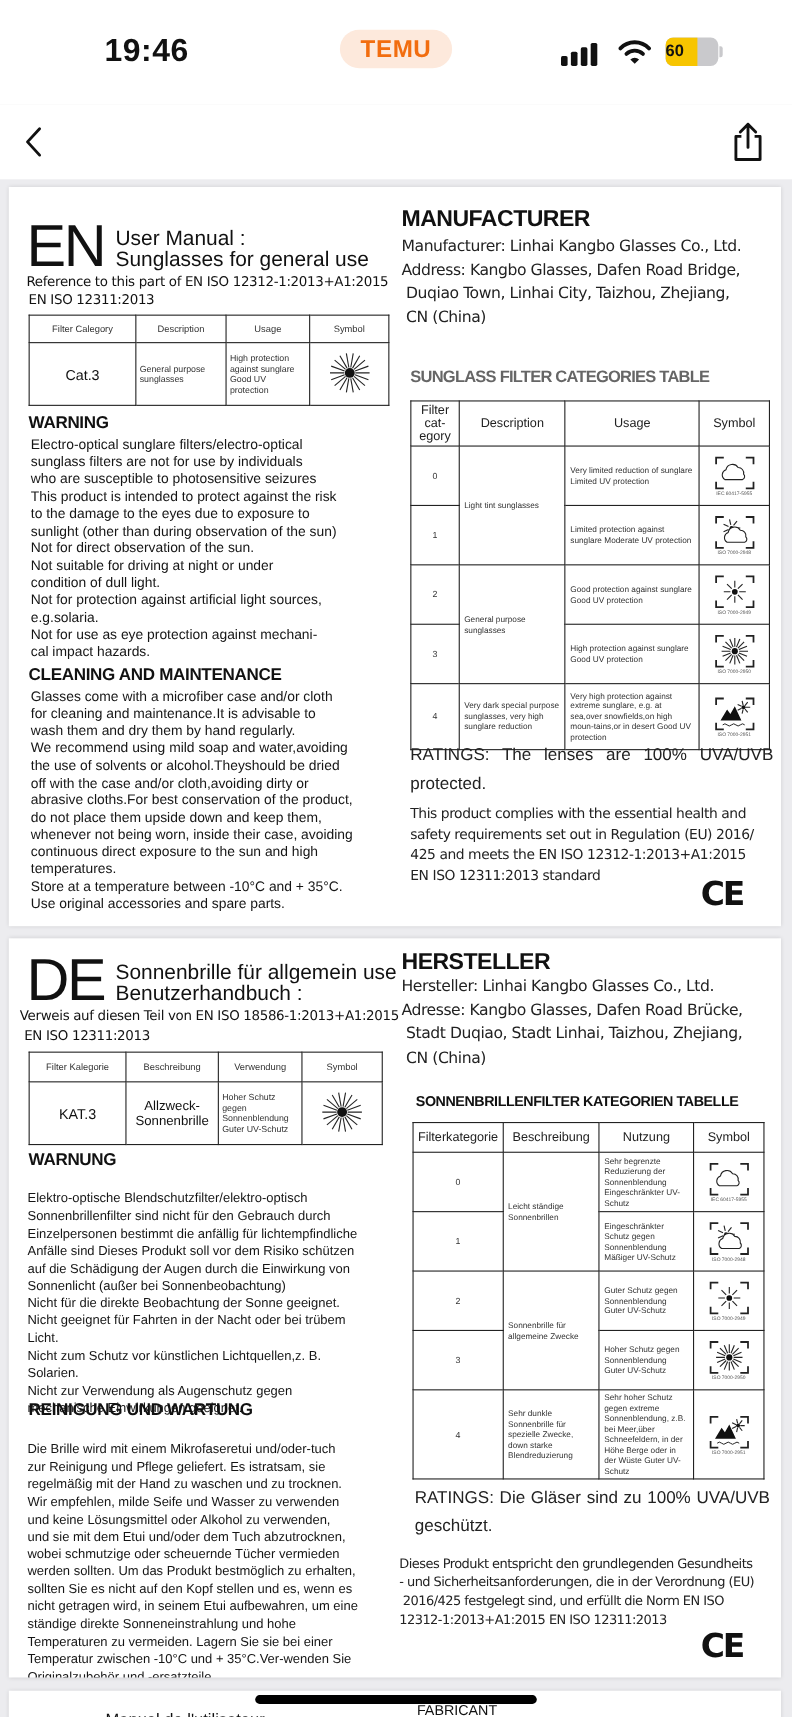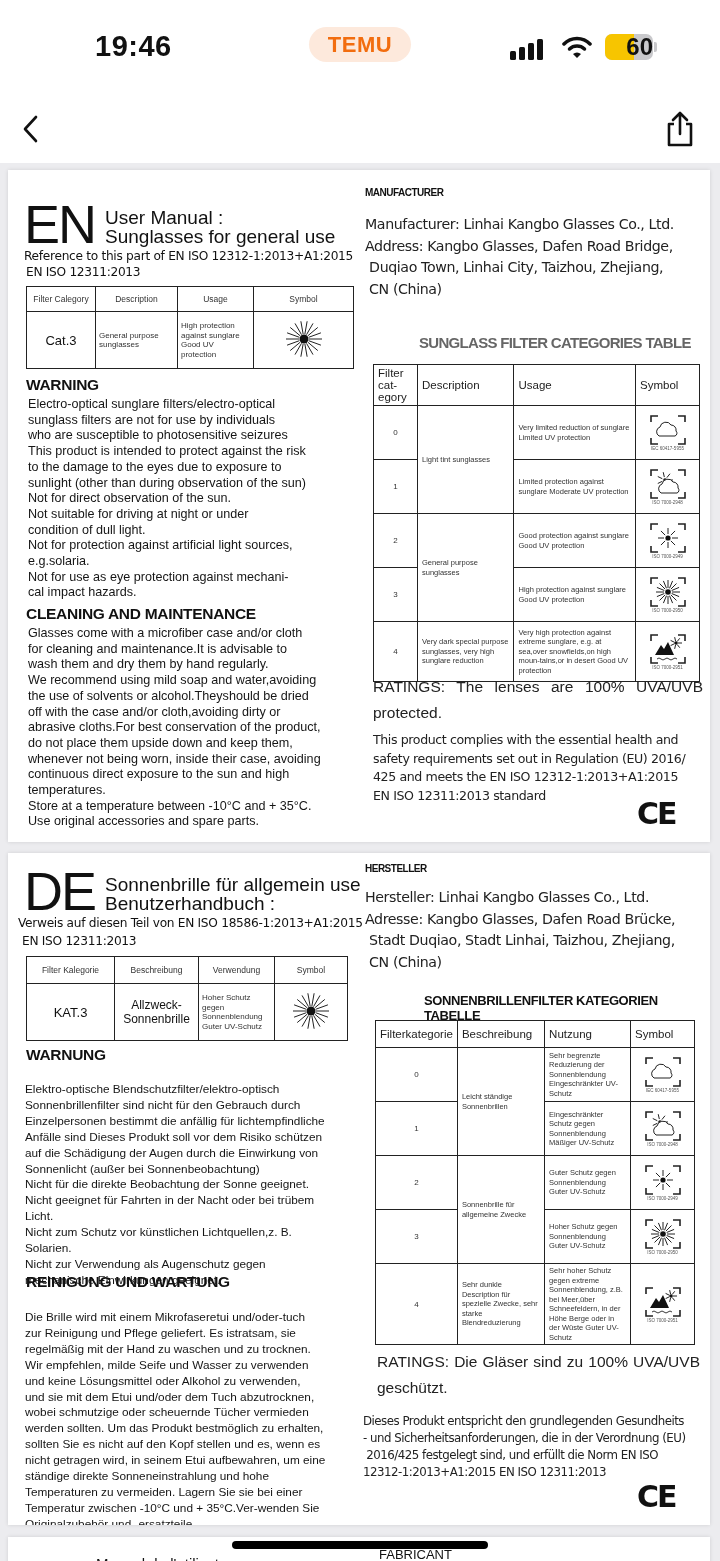--- a/index.html
+++ b/index.html
@@ -8,21 +8,21 @@
 
   
   .status-bar { position: absolute; left: 0; top: 0; width: 720px; height: 95px; background: #fff; }
   .time { position: absolute; left: 95px; top: 30px; font-size: 29px; font-weight: bold; letter-spacing: 0.5px; }
   .temu-pill { position: absolute; left: 309px; top: 27px; width: 102px; height: 35px; border-radius: 18px; background: #fde9dc; color: #f26d0f; font-weight: bold; font-size: 22px; text-align: center; line-height: 35px; letter-spacing: 0.5px; }
   .signal { position: absolute; left: 510px; top: 38px; width: 38px; height: 22px; }
   .signal span { position: absolute; bottom: 0; width: 6px; background: #111; border-radius: 1.5px; }
   .wifi { position: absolute; left: 562px; top: 35px; width: 30px; height: 24px; }
   .battery { position: absolute; left: 605px; top: 34px; width: 48px; height: 26px; border-radius: 7px; background: #c9c9cc; overflow: hidden; }
   .battery-fill { position: absolute; left: 0; top: 0; height: 100%; background: #f7c500; }
-  .battery-text { position: absolute; left: 0; top: 0; width: 100%; text-align: right; line-height: 26px; font-weight: bold; font-size: 24px; color: #111; }
+  .battery-text { position: absolute; left: 0; top: 0; width: 100%; text-align: left; line-height: 26px; font-weight: bold; font-size: 15px; color: #111; }
   .battery-cap { position: absolute; left: 654px; top: 42px; width: 3px; height: 10px; border-radius: 0 2px 2px 0; background: #c9c9cc; }
 
   
   .nav-bar { position: absolute; left: 0; top: 95px; width: 720px; height: 68px; background: #fff; }
   .back-btn { position: absolute; left: 14px; top: 16px; width: 34px; height: 36px; }
   .share-btn { position: absolute; left: 662px; top: 14px; width: 36px; height: 40px; }
 
   
   .panel { position: absolute; left: 8px; width: 702px; background: #fff; box-shadow: 0 0 4px rgba(0,0,0,0.12); overflow: hidden; }
   .p1 { top: 170px; height: 672px; }
@@ -41,28 +41,28 @@
 
   table.small { position: absolute; left: 18px; border-collapse: collapse; font-size: 8.5px; color: #333; }
   table.small td { border: 1.5px solid #222; text-align: center; vertical-align: middle; padding: 2px 3px; }
   table.small td.tl { text-align: left; font-size: 8px; line-height: 9.5px; }
   table.small .cat { font-size: 13px; color: #111; }
 
   .sec-title { position: absolute; left: 18px; font-size: 15.5px; font-weight: bold; letter-spacing: -0.3px; }
   .body-text { position: absolute; left: 20px; font-size: 12.6px; line-height: 15.7px; color: #151515; white-space: pre; }
   .body-text.de { font-size: 11.8px; line-height: 15.9px; margin-top: 16px; }
 
-  .mf-title { position: absolute; left: 0; font-size: 10px; font-weight: bold; letter-spacing: -0.5px; }
+  .mf-title { position: absolute; left: 0; font-size: 21px; font-weight: bold; letter-spacing: -0.5px; }
   .mf-text { position: absolute; left: 0; font-family: "DejaVu Sans", sans-serif; font-size: 14.2px; line-height: 21.5px; letter-spacing: -0.4px; color: #222; white-space: pre; }
-  .tbl-title { position: absolute; left: 8px; font-size: 15px; font-weight: bold; color: #666; letter-spacing: -0.7px; margin-left: 46px; }
+  .tbl-title { position: absolute; left: 8px; font-size: 15px; font-weight: bold; color: #666; letter-spacing: -0.7px; }
   .tbl-title.de { color: #111; font-size: 13px; letter-spacing: -0.4px; }
 
   table.cats { position: absolute; border-collapse: collapse; color: #333; }
   table.cats td { border: 1.6px solid #222; vertical-align: middle; padding: 2px 4px; }
-  table.cats .hd { font-size: 11.5px; color: #222; height: 27px; }
+  table.cats .hd { text-align: center; font-size: 11.5px; color: #222; height: 27px; }
   table.cats .num { text-align: center; font-size: 8px; width: 44px; }
   table.cats .desc { font-size: 7.5px; line-height: 9.5px; }
   table.cats .use { font-size: 7.5px; line-height: 9.5px; }
   table.cats .sym { width: 64px; text-align: center; padding: 2px; }
   .sym-box { width: 38px; height: 32px; margin: 0 auto; position: relative; }
   .sym-code { font-size: 4.5px; color: #555; white-space: nowrap; }
 
   .ratings { position: absolute; left: 8px; width: 330px; font-size: 15.5px; line-height: 26px; color: #222; text-align: justify; }
   .comply { position: absolute; left: 8px; font-family: "DejaVu Sans", sans-serif; font-size: 12.6px; line-height: 18.5px; letter-spacing: -0.4px; color: #222; white-space: pre; }
   .comply.de { left: -2px; font-size: 11.8px; line-height: 17px; letter-spacing: -0.5px; }
@@ -115,21 +115,21 @@
         <div>User Manual :</div>
         <div>Sunglasses for general use</div>
       </div>
     </div>
     <div class="ref" style="top:78px">Reference to this part of EN ISO 12312-1:2013+A1:2015</div>
     <div class="ref" style="top:94px;left:18px">EN ISO 12311:2013</div>
 
     <table class="small" style="top:116px;width:328px">
       <tbody>
           <tr style="height:25px">
-        <td style="width:69px">Filter Calegory</td>
+        <td style="width:97px">Filter Calegory</td>
         <td style="width:82px">Description</td>
         <td style="width:76px">Usage</td>
         <td>Symbol</td>
       </tr>
       <tr style="height:57px">
         <td class="cat">Cat.3</td>
         <td class="tl">General purpose sunglasses</td>
         <td class="tl">High protection against sunglare Good UV protection</td>
         <td><svg class="sun-sym" width="46" height="42" viewBox="0 0 46 42">
                 <line x1="28" y1="21" x2="41" y2="21" stroke="#222" stroke-width="1"></line>
@@ -479,21 +479,21 @@
                   <line x1="20.53073372946036" y1="12.304481869954854" x2="23.59220118838108" y2="4.91344560986456" stroke="#222" stroke-width="1"></line>
                   <line x1="21.828427124746188" y1="13.171572875253808" x2="27.485281374238568" y2="7.514718625761429" stroke="#222" stroke-width="1"></line>
                   <line x1="22.695518130045144" y1="14.469266270539638" x2="30.08655439013544" y2="11.407798811618916" stroke="#222" stroke-width="1"></line>
                   <circle cx="19" cy="16" r="2.8" fill="#111"></circle>
                 </svg></div>
               <div class="sym-code">ISO 7000-2950</div>
             </td>
           </tr>
           <tr style="height:60px">
             <td class="num">4</td>
-            <td class="desc" rowspan="1">Sehr dunkle Description für spezielle Zwecke, sehr starke Blendreduzierung</td>
+            <td class="desc" rowspan="1">Sehr dunkle Sonnenbrille für spezielle Zwecke, down starke Blendreduzierung</td>
             <td class="use">Sehr hoher Schutz gegen extreme Sonnenblendung, z.B. bei Meer,über Schneefeldern, in der Höhe Berge oder in der Wüste Guter UV-Schutz</td>
             <td class="sym">
               <div class="sym-box"><svg width="38" height="32" viewBox="0 0 38 32">
                   <path d="M2 8 V2 H9 M29 2 H36 V8 M2 24 V30 H9 M29 30 H36 V24" stroke="#222" stroke-width="1.6" fill="none"></path>
                   <path d="M6 22 L12 12 L15 16 L19 9 L25 22 Z" fill="#111"></path>
                   <path d="M8 26 q2 -2 4 0 q2 2 4 0 q2 -2 4 0 q2 2 4 0 q2 -2 4 0" stroke="#222" stroke-width="0.9" fill="none"></path>
                   <line x1="29" y1="10" x2="33" y2="10" stroke="#222" stroke-width="1"></line>
                   <line x1="28.246979603717467" y1="11.563662964936059" x2="30.7409388111524" y2="14.690988894808179" stroke="#222" stroke-width="1"></line>
                   <line x1="26.55495813208737" y1="11.949855824363647" x2="25.664874396262114" y2="15.849567473090943" stroke="#222" stroke-width="1"></line>
                   <line x1="25.198062264195162" y1="10.867767478235116" x2="21.594186792585486" y2="12.603302434705348" stroke="#222" stroke-width="1"></line>

